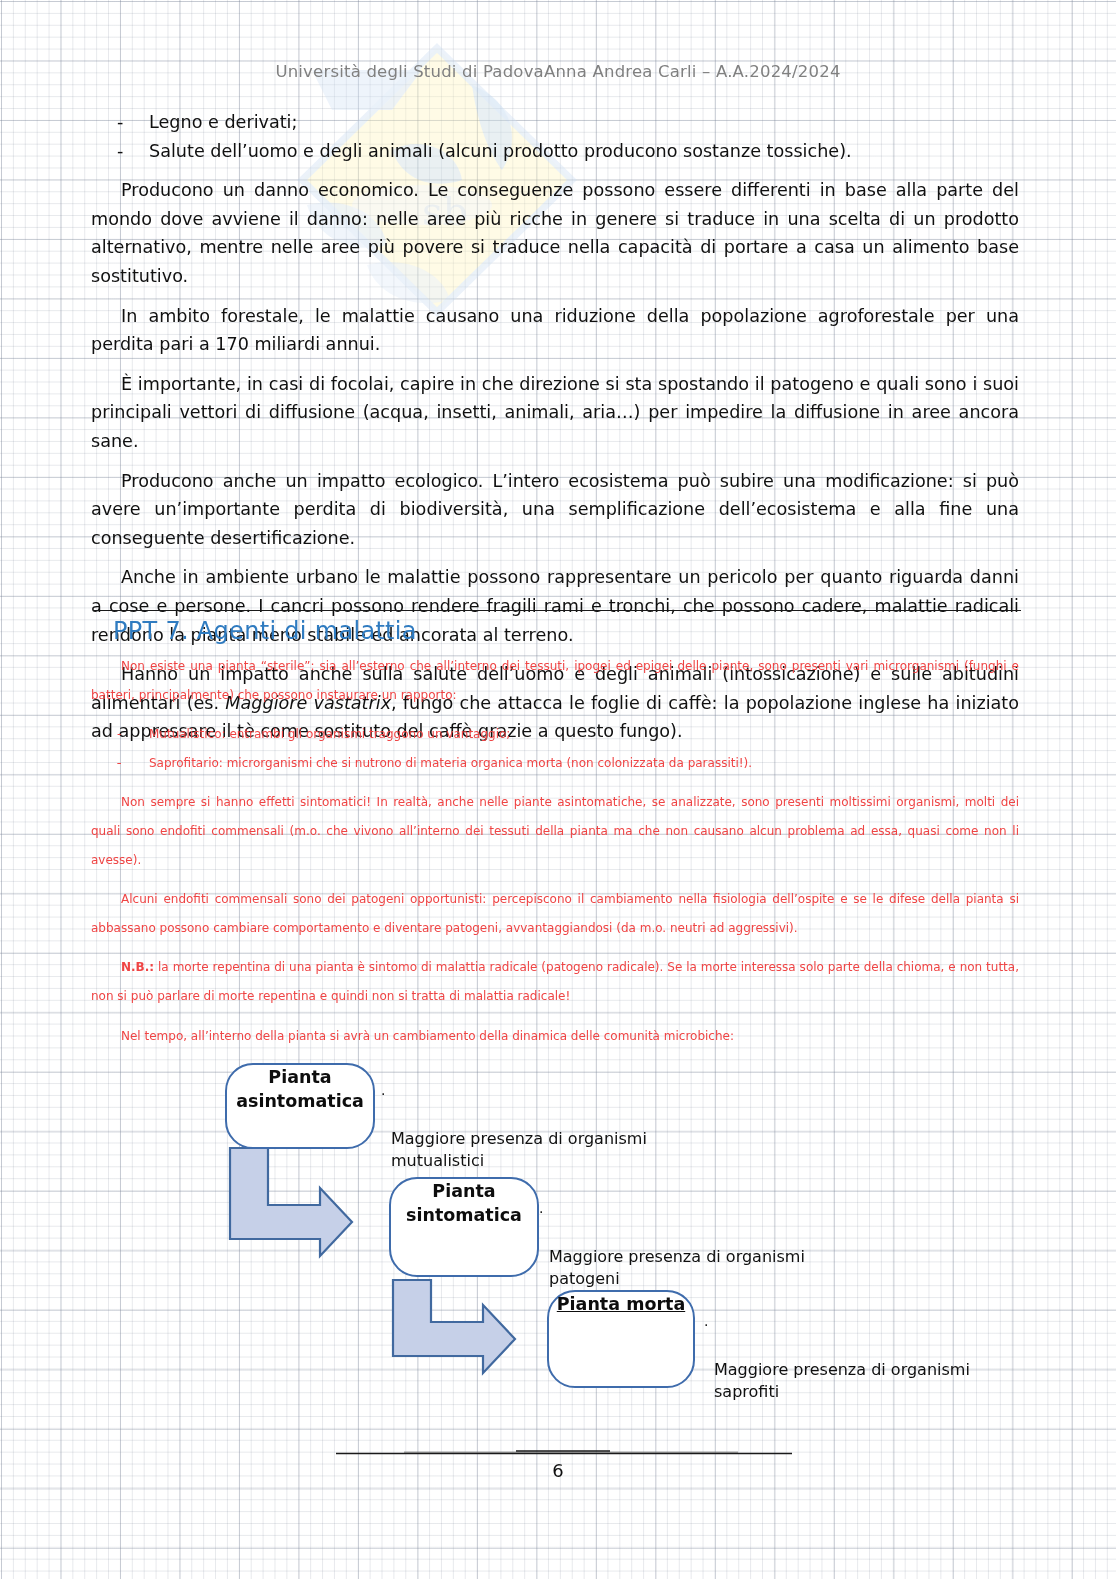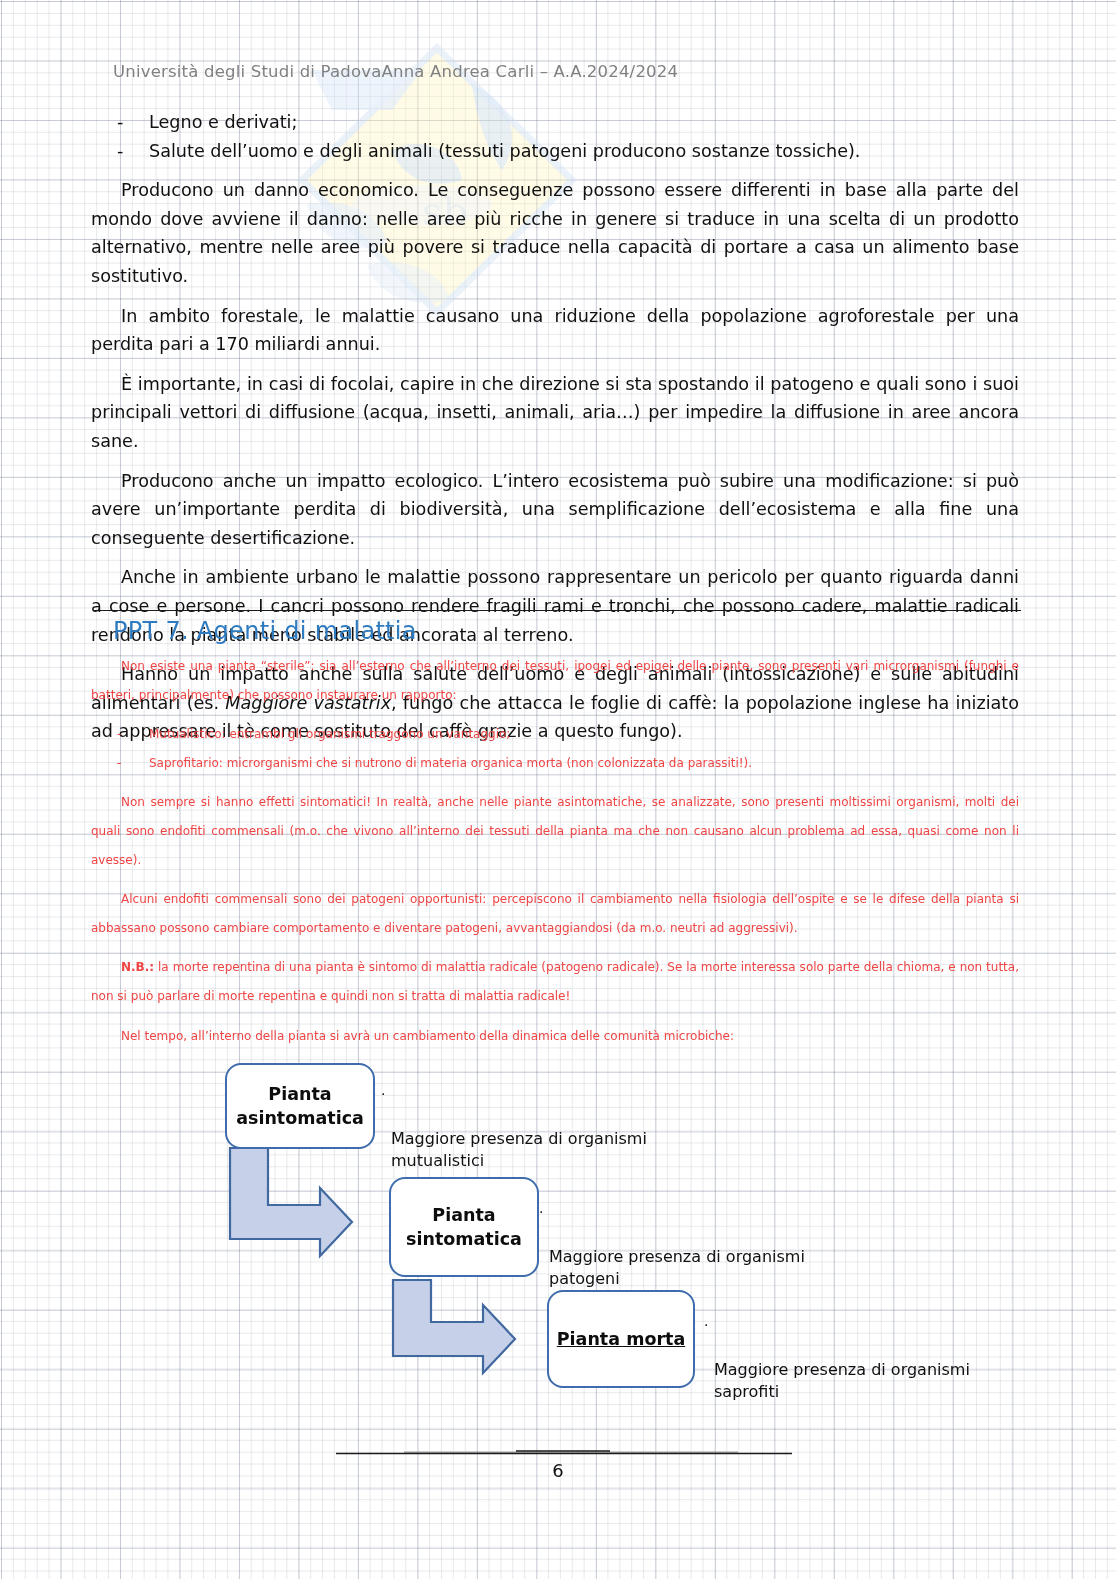--- a/index.html
+++ b/index.html
@@ -51,21 +51,21 @@
     position: absolute;
     inset: 0;
   }
 
   .doc-header {
     position: absolute;
     left: 113px;
     top: 62px;
     width: 890px;
     display: flex;
-    justify-content: flex-start;
+    justify-content: center;
     align-items: baseline;
     color: #808080;
     font-size: 16.5px;
     letter-spacing: 0.2px;
   }
 
   .body-text {
     position: absolute;
     left: 91px;
     top: 108px;
@@ -137,23 +137,22 @@
     top: 0;
     width: 1116px;
     height: 1579px;
     pointer-events: none;
   }
 
   .flow-box {
     position: absolute;
     background: #ffffff;
     border: 2px solid #3f6cac;
-    border-radius: 16px;
+    border-radius: 28px;
     display: flex;
-    align-items: center;
     justify-content: center;
     text-align: center;
     font-weight: bold;
     font-size: 17.5px;
     line-height: 24px;
     color: #0d0d0d;
     box-sizing: border-box;
   }
 
   .flow-note {
@@ -217,21 +216,21 @@
 
     <div class="body-text">
 
       <ul class="dash-list">
         <li>
           <span class="dash">-</span>
           <span>Legno e derivati;</span>
         </li>
         <li>
           <span class="dash">-</span>
-          <span>Salute dell’uomo e degli animali (tessuti patogeni producono sostanze tossiche).</span>
+          <span>Salute dell’uomo e degli animali (alcuni prodotto producono sostanze tossiche).</span>
         </li>
       </ul>
 
       <p class="para">Producono un danno economico. Le conseguenze possono essere differenti in base alla parte del mondo dove avviene il danno: nelle aree più ricche in genere si traduce in una scelta di un prodotto alternativo, mentre nelle aree più povere si traduce nella capacità di portare a casa un alimento base sostitutivo.</p>
       <p class="para">In ambito forestale, le malattie causano una riduzione della popolazione agroforestale per una perdita pari a 170 miliardi annui.</p>
       <p class="para">È importante, in casi di focolai, capire in che direzione si sta spostando il patogeno e quali sono i suoi principali vettori di diffusione (acqua, insetti, animali, aria…) per impedire la diffusione in aree ancora sane.</p>
       <p class="para">Producono anche un impatto ecologico. L’intero ecosistema può subire una modificazione: si può avere un’importante perdita di biodiversità, una semplificazione dell’ecosistema e alla fine una conseguente desertificazione.</p>
       <p class="para">Anche in ambiente urbano le malattie possono rappresentare un pericolo per quanto riguarda danni a cose e persone. I cancri possono rendere fragili rami e tronchi, che possono cadere, malattie radicali rendono la pianta meno stabile ed ancorata al terreno.</p>
 
       <p class="para"><span>Hanno un impatto anche sulla salute dell’uomo e degli animali (intossicazione) e sulle abitudini alimentari (es. </span><span class="italic">Maggiore vastatrix</span><span>, fungo che attacca le foglie di caffè: la popolazione inglese ha iniziato ad appressare il tè come sostituto del caffè grazie a questo fungo).</span></p>

